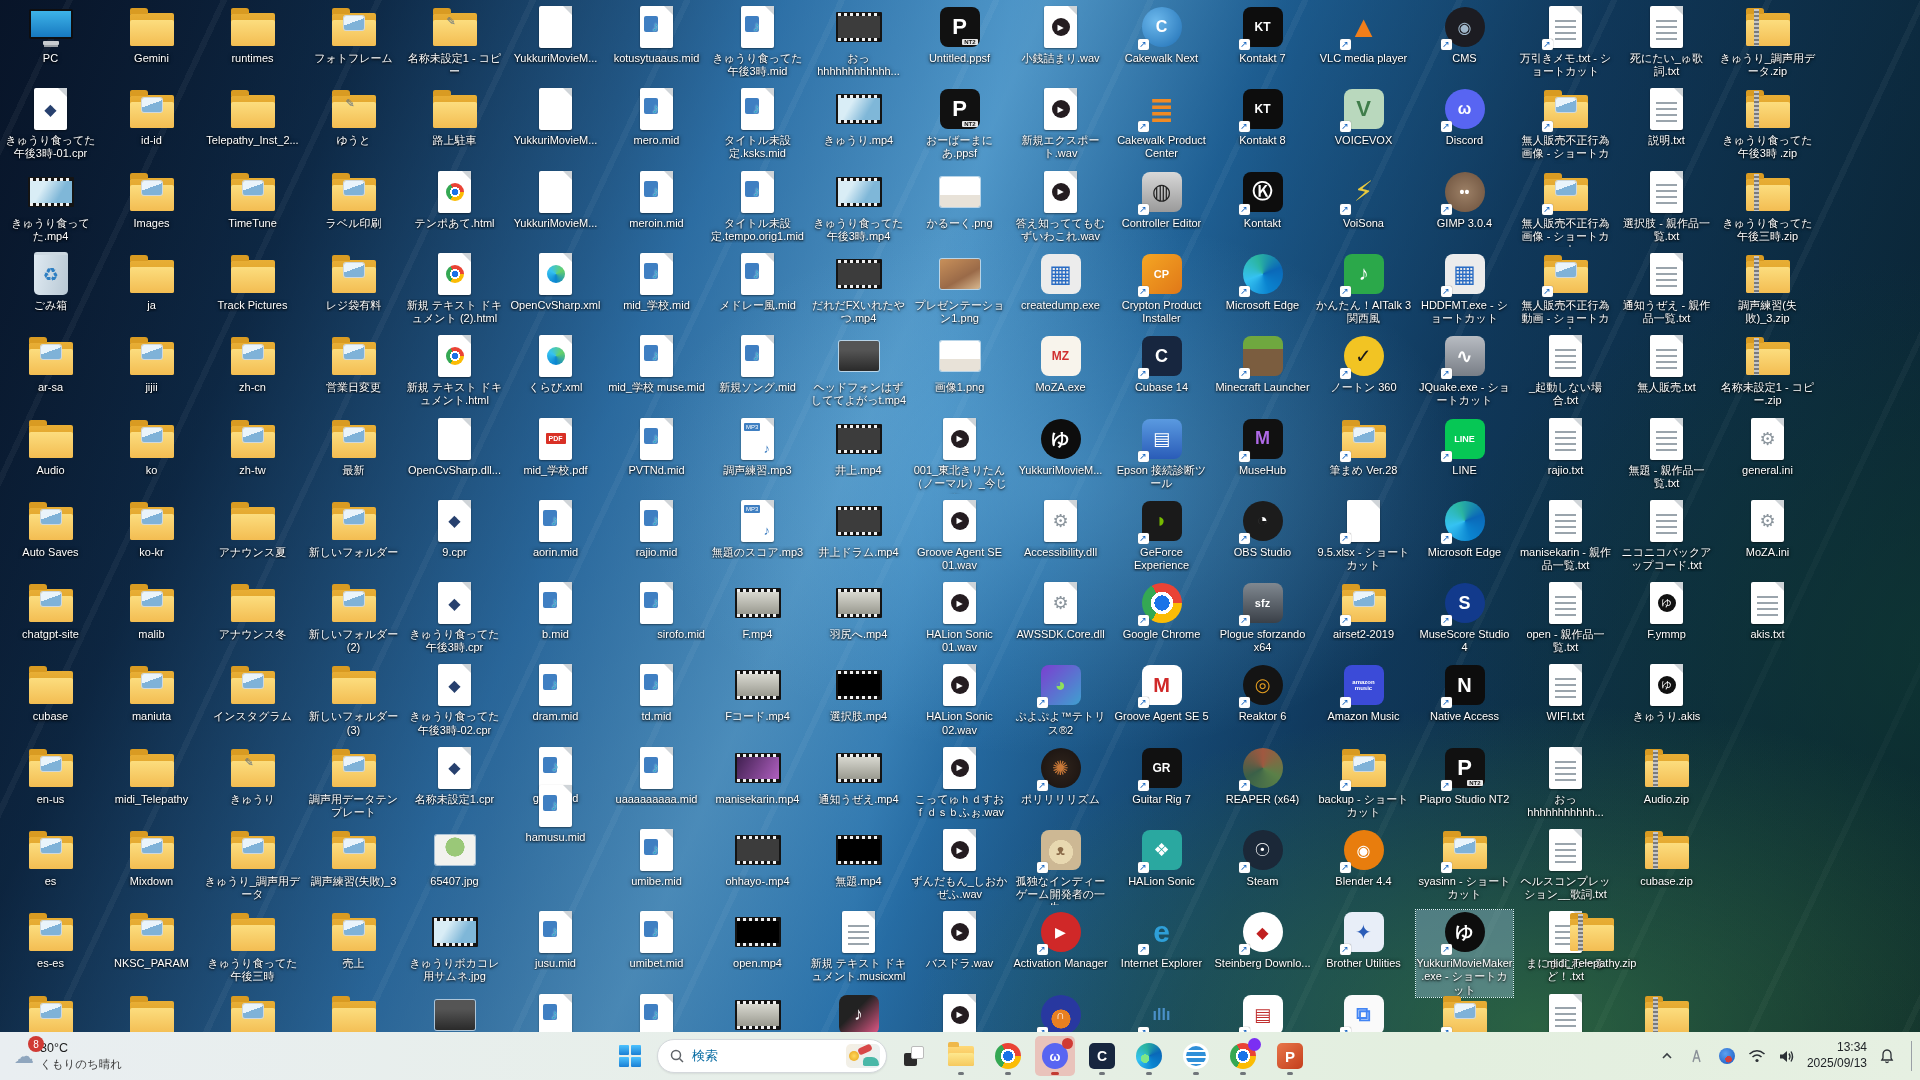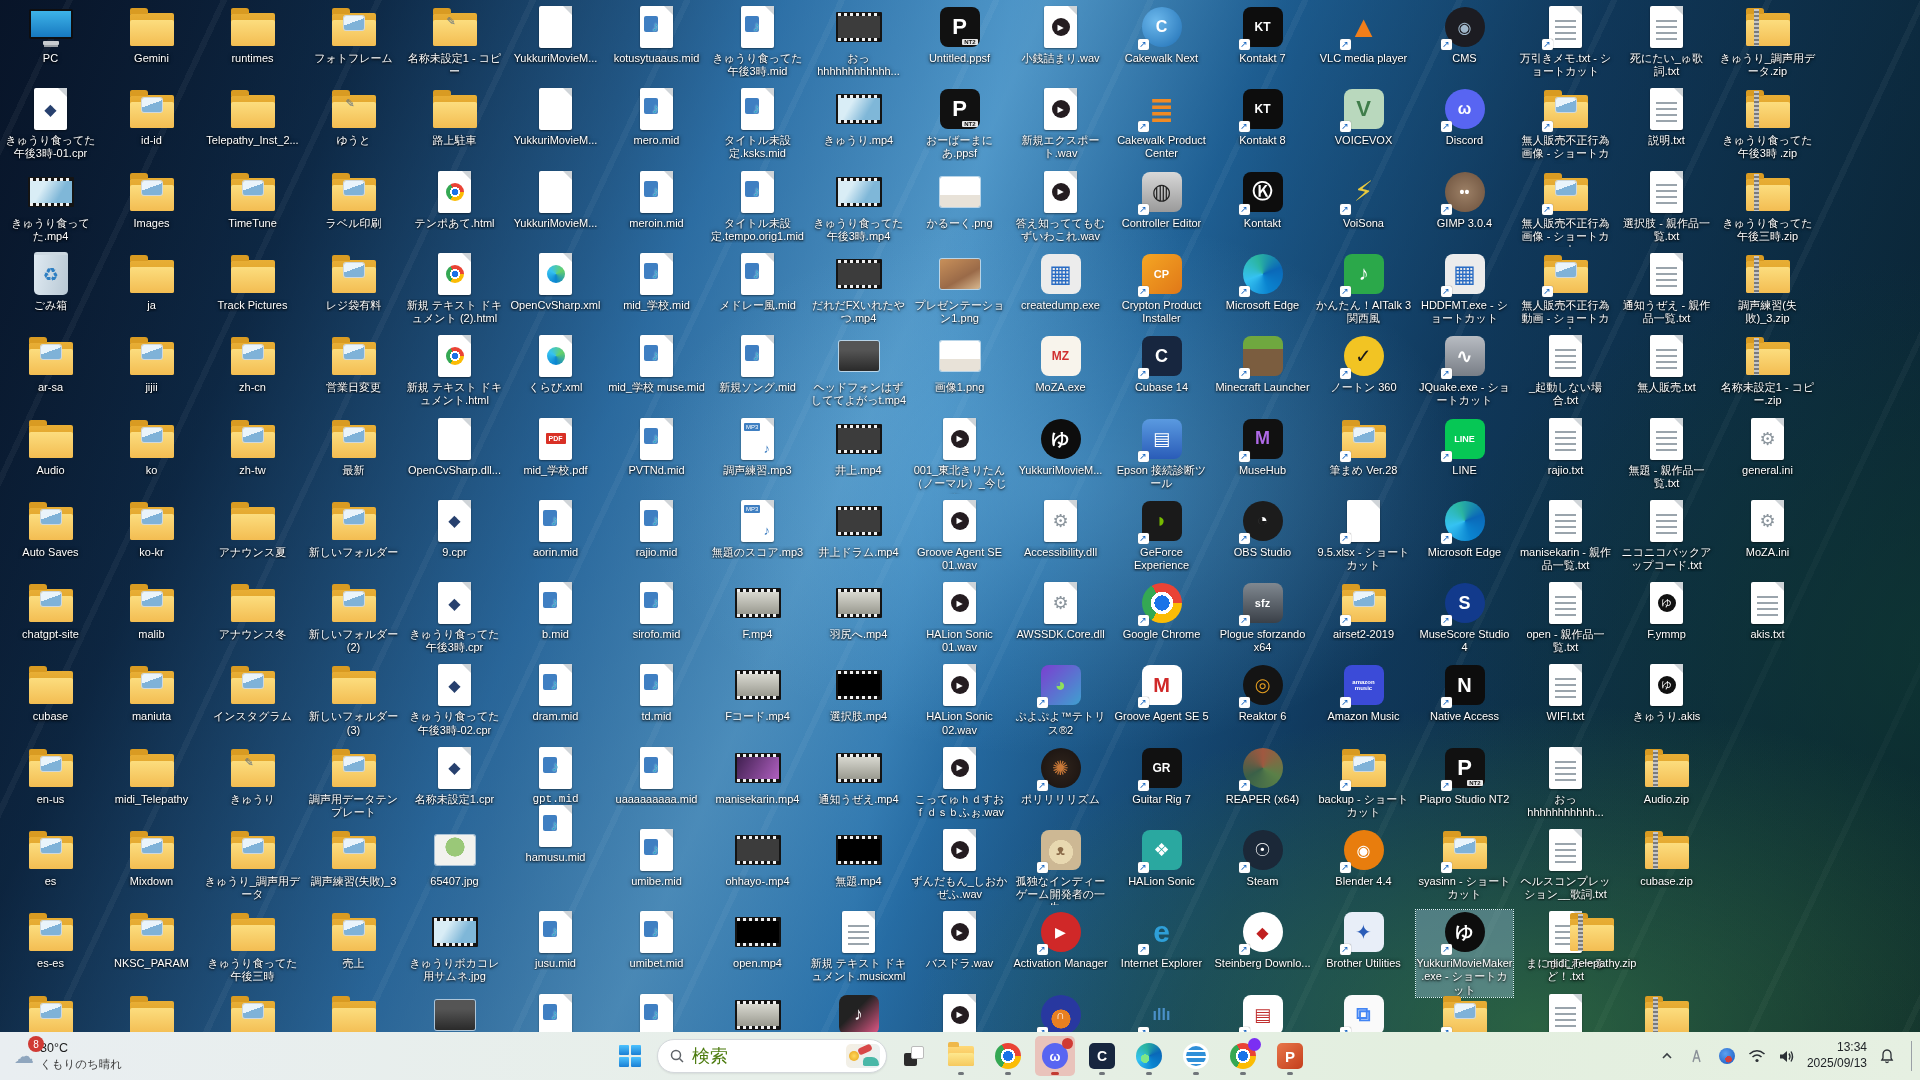--- a/index.html
+++ b/index.html
@@ -110,21 +110,21 @@
   .rdot:after{content:"";position:absolute;bottom:1px;left:50%;transform:translateX(-50%);
     width:6px;height:3px;border-radius:2px;background:#70757a;}
   .tbtn.active{background:rgba(235,170,165,.65);}
   .tbtn.active.rdot:after{background:#c23b32;width:8px;}
   .nbadge{position:absolute;right:2px;top:2px;width:11px;height:11px;border-radius:50%;background:#d03a34;}
   .nbadge.purple{background:#7b2ff2;width:13px;height:13px;}
   #startlogo{width:22px;height:22px;display:grid;grid-template-columns:10px 10px;grid-gap:2px;}
   #startlogo i{background:linear-gradient(#4cc2ff,#1a7fd4);border-radius:1px;}
   #searchpill{width:210px;height:32px;background:#fff;border:1px solid #d4d8dc;border-radius:17px;
     display:flex;align-items:center;padding:0 6px 0 12px;gap:8px;box-shadow:0 1px 2px rgba(0,0,0,.08);}
-  #searchtext{flex:1;font-size:18px;color:#4d7c0f;}
+  #searchtext{flex:1;font-size:13px;color:#0369a1;}
   #searchimg{width:34px;height:24px;border-radius:5px;position:relative;overflow:hidden;
     background:linear-gradient(120deg,#f5efe2,#e8f0f4);}
   #searchimg i{position:absolute;border-radius:50%;}
   #searchimg .m1{left:3px;top:7px;width:10px;height:10px;background:radial-gradient(#ffd95e,#e8a11a);}
   #searchimg .m2{left:12px;top:2px;width:14px;height:7px;background:#d84848;border-radius:3px;transform:rotate(-25deg);}
   #searchimg .m3{right:1px;bottom:2px;width:16px;height:9px;background:#4ab8a8;border-radius:5px 8px 2px 2px;}
   .tvsq{width:20px;height:20px;position:relative;}
   .tvsq i{position:absolute;width:13px;height:13px;border-radius:2px;}
   .tvsq .b{left:0;bottom:0;background:#2b2b2b;}
   .tvsq .w{right:0;top:0;background:#fff;border:1px solid #bbb;box-sizing:border-box;}
@@ -1172,21 +1172,21 @@
       <div class="lbl">きゅうり食ってた午後3時.cpr</div>
     </div>
     <div class="cell" title="b.mid" style="left: 507px; top: 581.1px;">
       <div class="icx">
         <div class="page">
           <i class="mglyph"></i>
         </div>
       </div>
       <div class="lbl">b.mid</div>
     </div>
-    <div class="cell" title="sirofo.mid" style="left: 608px; top: 581.1px;">
+    <div class="cell" title="sirofo.mid" style="left: 608px; top: 581.1px; text-align: right;">
       <div class="icx">
         <div class="page">
           <i class="mglyph"></i>
         </div>
       </div>
       <div class="lbl">sirofo.mid</div>
     </div>
     <div class="cell" title="F.mp4" style="left: 709px; top: 581.1px;">
       <div class="icx">
         <div class="filmstrip c-white">
@@ -1572,21 +1572,21 @@
         </div>
       </div>
       <div class="lbl">調声練習(失敗)_3</div>
     </div>
     <div class="cell" title="65407.jpg" style="left: 406px; top: 828px;">
       <div class="icx">
         <div class="th G"></div>
       </div>
       <div class="lbl">65407.jpg</div>
     </div>
-    <div class="cell" title="hamusu.mid" style="left: 507px; top: 804px;">
+    <div class="cell" title="hamusu.mid" style="left: 507px; top: 784px;">
       <div class="icx">
         <div class="page">
           <i class="mglyph"></i>
         </div>
       </div>
       <div class="lbl">hamusu.mid</div>
     </div>
     <div class="cell" title="umibe.mid" style="left: 608px; top: 828px;">
       <div class="icx">
         <div class="page">

